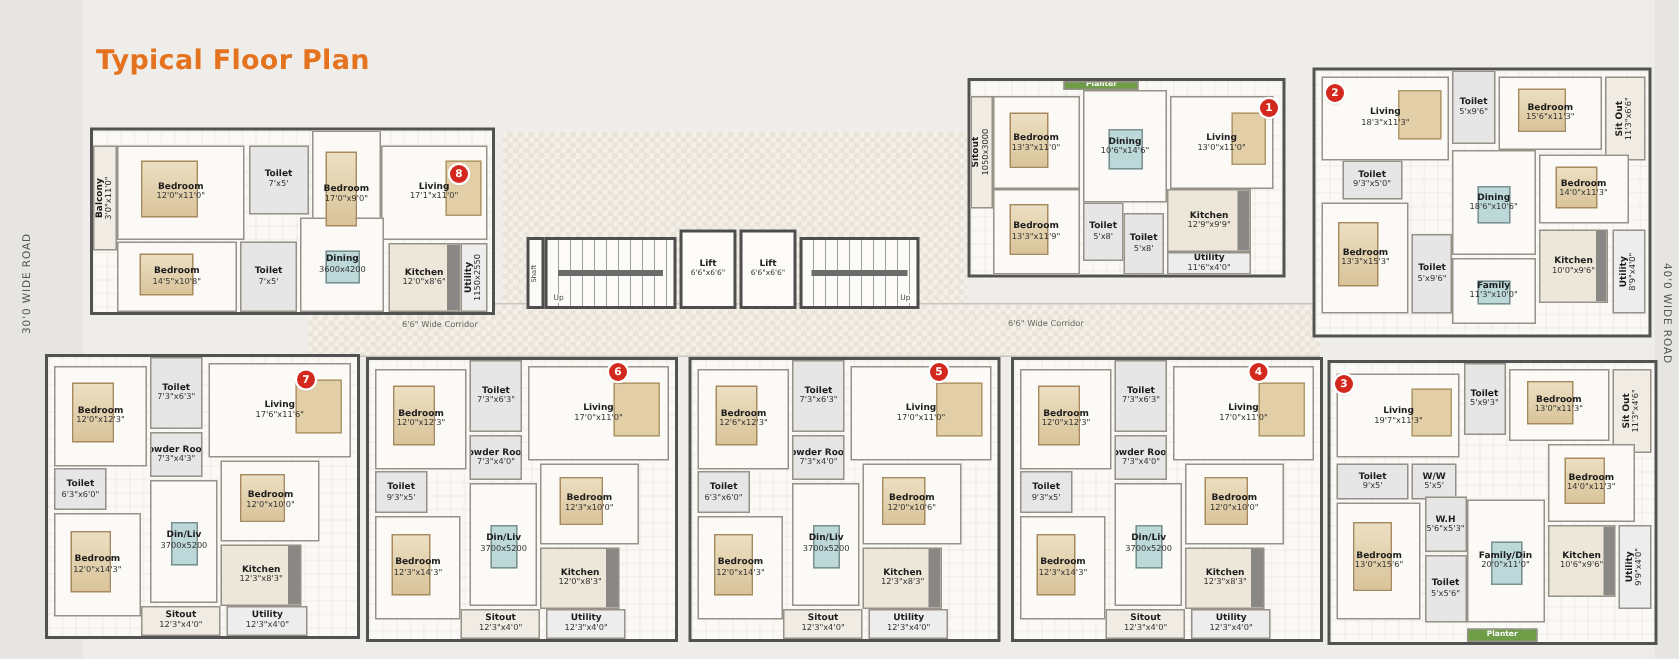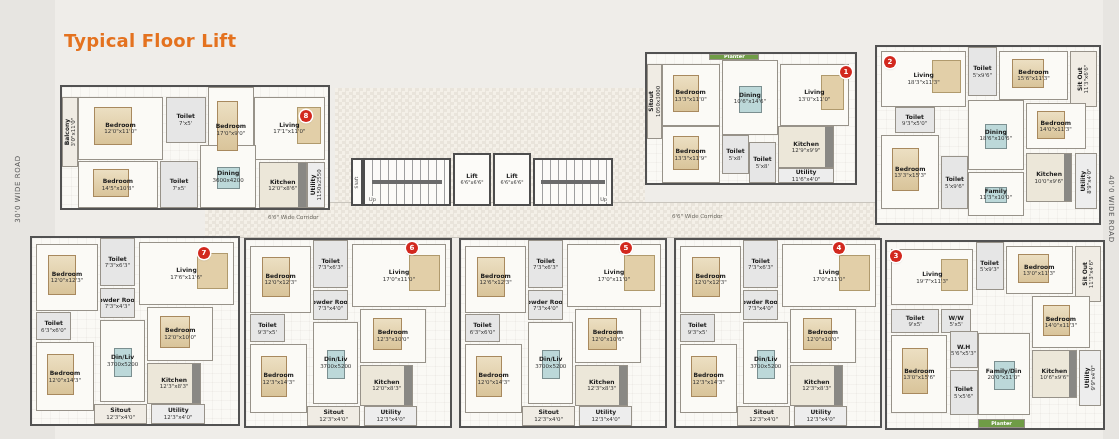--- a/index.html
+++ b/index.html
@@ -50,21 +50,21 @@
   .shaft span{font-size:4.5px;color:#444;transform:rotate(-90deg);white-space:nowrap;}
   .badge{position:absolute;width:12px;height:12px;border-radius:50%;background:#d2281e;color:#fff;font-size:7px;font-weight:700;display:flex;align-items:center;justify-content:center;z-index:5;box-shadow:0 0 0 1.5px #fff,0 1px 2px rgba(0,0,0,.35);}
 </style>
 </head>
 <body>
 
 <div id="stage">
   <div class="roadstrip left"></div>
   <div class="roadstrip right"></div>
 
-  <div class="title">Typical Floor Lift</div>
+  <div class="title">Typical Floor Plan</div>
   <div class="roadlabel left">30'0 WIDE ROAD</div>
   <div class="roadlabel right">40'0 WIDE ROAD</div>
 
   <div class="hatch" style="left:335px;top:88px;width:310px;height:114px;"></div>
   <div class="corridor" style="left:205px;top:202px;width:675px;height:34px;"></div>
   <div class="corrlabel" style="left:268px;top:214px;z-index:2;">6'6" Wide Corridor</div>
   <div class="corrlabel" style="left:672px;top:213px;z-index:2;">6'6" Wide Corridor</div>
 
   <div class="core">
     <div class="corebox shaft" style="left:351px;top:158px;width:12px;height:48px;">

